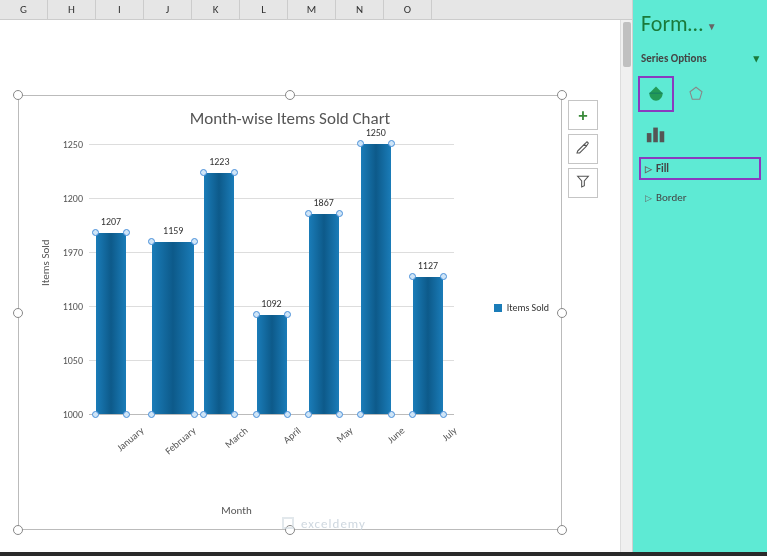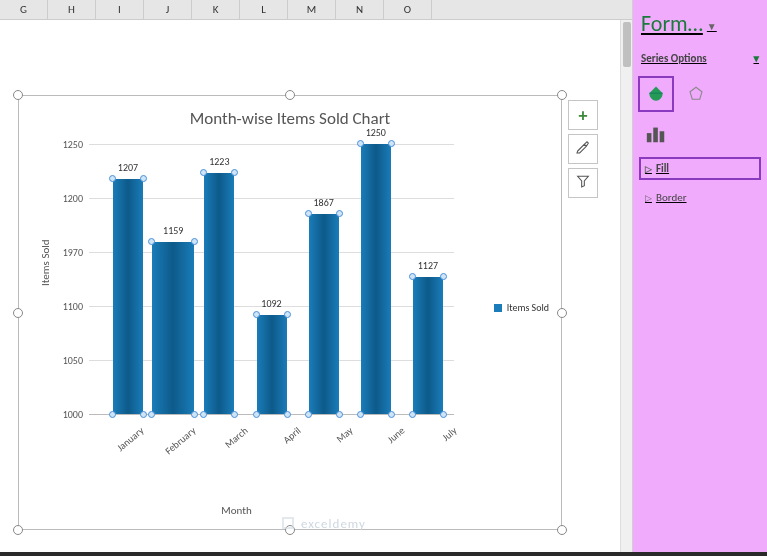--- a/index.html
+++ b/index.html
@@ -44,21 +44,21 @@
 .legend { position: absolute; right: 12px; top: 205px; font-size: 10px; color: #333; display: flex; align-items: center; gap: 5px; }
 .legend-swatch { width: 8px; height: 8px; background: #1a7cb8; }
 
 
 .chart-buttons { position: absolute; top: 80px; left: 568px; display: flex; flex-direction: column; gap: 4px; }
 .chart-btn { width: 30px; height: 30px; border: 1px solid #c5c5c5; background: #fff; display: flex; align-items: center; justify-content: center; cursor: pointer; }
 .plus-icon { font-size: 18px; color: #3a8a3a; font-weight: bold; }
 .brush-icon svg, .filter-icon svg { width: 16px; height: 16px; }
 
 
-.format-pane { position: absolute; top: 0; right: 0; width: 135px; height: 100%; background: #f0abfc; border-left: 1px solid #d0d0d0; padding: 10px 8px; text-decoration: underline; }
+.format-pane { position: absolute; top: 0; right: 0; width: 135px; height: 100%; background: #5eead4; border-left: 1px solid #d0d0d0; padding: 10px 8px; }
 .pane-title { font-size: 22px; color: #1a7a3a; font-weight: normal; display: flex; align-items: center; gap: 4px; }
 .pane-title-arrow { font-size: 10px; color: #666; margin-top: 6px; }
 .series-opts { font-size: 11px; font-weight: bold; color: #444; margin-top: 15px; display: flex; align-items: center; }
 .expand-icon { color: #1a7a3a; margin-left: auto; }
 
 .icon-row { margin-top: 14px; display: flex; gap: 10px; align-items: center; }
 .icon-box { width: 30px; height: 30px; display: flex; align-items: center; justify-content: center; cursor: pointer; }
 .icon-box.selected { outline: 2px solid #8a3abf; outline-offset: 1px; }
 .series-icon { margin-top: 10px; }
 
@@ -112,21 +112,21 @@
     <div class="grid" id="grid">
         <div class="gridline" style="top: 270px;"></div>
         <div class="gridline" style="top: 216px;"></div>
         <div class="gridline" style="top: 162px;"></div>
         <div class="gridline" style="top: 108px;"></div>
         <div class="gridline" style="top: 54px;"></div>
         <div class="gridline" style="top: 0px;"></div>
       </div>
     <div class="x-baseline"></div>
     <div class="bars" id="bars">
-        <div class="bar" style="left: 24px; width: 30px; height: 235px;">
+        <div class="bar" style="left: 7px; width: 30px; height: 181px;">
           <div class="data-label">1207</div>
           <div class="bar-handle bh-tl"></div>
           <div class="bar-handle bh-tr"></div>
           <div class="bar-handle bh-bl"></div>
           <div class="bar-handle bh-br"></div>
         </div>
         <div class="bar" style="left: 63.2143px; width: 42px; height: 171.72px;">
           <div class="data-label">1159</div>
           <div class="bar-handle bh-tl"></div>
           <div class="bar-handle bh-tr"></div>

